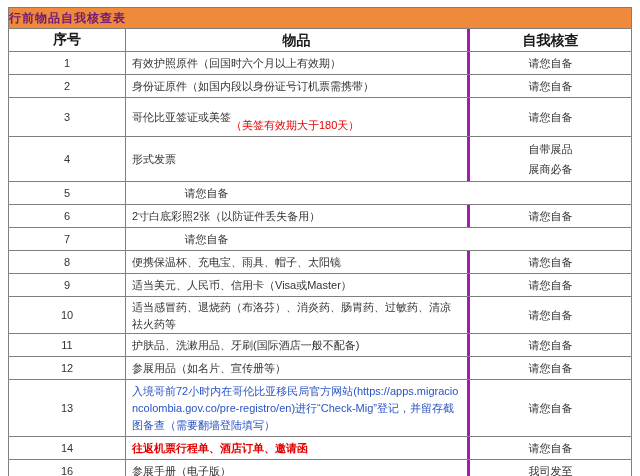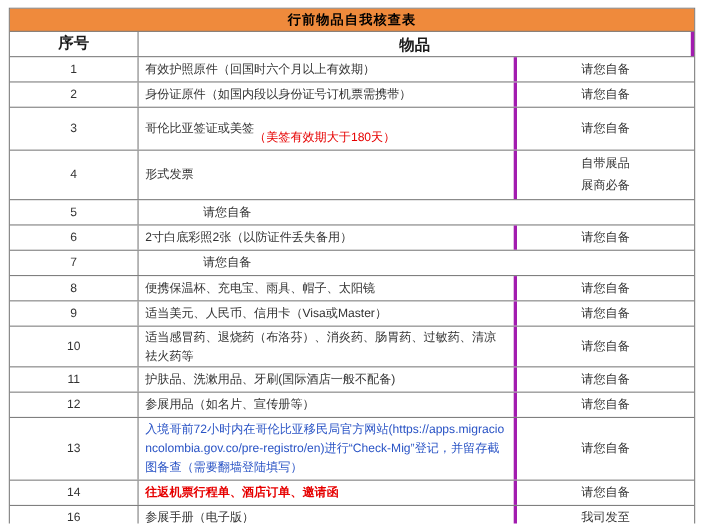--- a/index.html
+++ b/index.html
@@ -6,22 +6,22 @@
   body{
     width:640px;height:476px;background:#ffffff;
     font-family:"Liberation Sans","DejaVu Sans",sans-serif;
     color:#333333;position:relative;overflow:hidden;
   }
   .table{
     position:absolute;left:8px;top:7px;width:622px;
     border:1px solid #7f7f7f;background:#ffffff;
   }
   .title-bar{
-    height:20px;line-height:20px;text-align:center;
-    font-size:12px;font-weight:bold;color:#000000;
+    height:20px;line-height:20px;text-align:left;
+    font-size:12px;font-weight:bold;color:#701a75;
     border-bottom:1px solid #7f7f7f;letter-spacing:1px;
   }
   .row{display:flex;border-bottom:1px solid #7f7f7f;min-height:22px;}
   .row:last-child{border-bottom:none;}
   .cell{box-sizing:border-box;display:flex;align-items:center;font-size:11px;}
   .cell.no{
     width:117px;justify-content:center;text-align:center;
     border-right:1px solid #7f7f7f;flex:none;
   }
   .cell.item{
@@ -38,20 +38,21 @@
   .row.header .cell{font-weight:bold;font-size:14px;color:#1a1a1a;justify-content:center;text-align:center;}
 </style>
 </head>
 <body>
 
 <div class="table">
   <div class="title-bar" style="background: rgb(239, 138, 60);">行前物品自我核查表</div>
   <div class="row header">
     <div class="cell no">序号</div>
     <div class="cell item" style="justify-content:center;">物品</div>
+    <div class="cell check">自我核查</div>
   </div>
   <div id="rows">
       <div class="row">
         <div class="cell no">1</div>
         <div class="cell item">
           <span>有效护照原件（回国时六个月以上有效期）</span>
         </div>
         <div class="cell check">
           <div>请您自备</div>
         </div>

